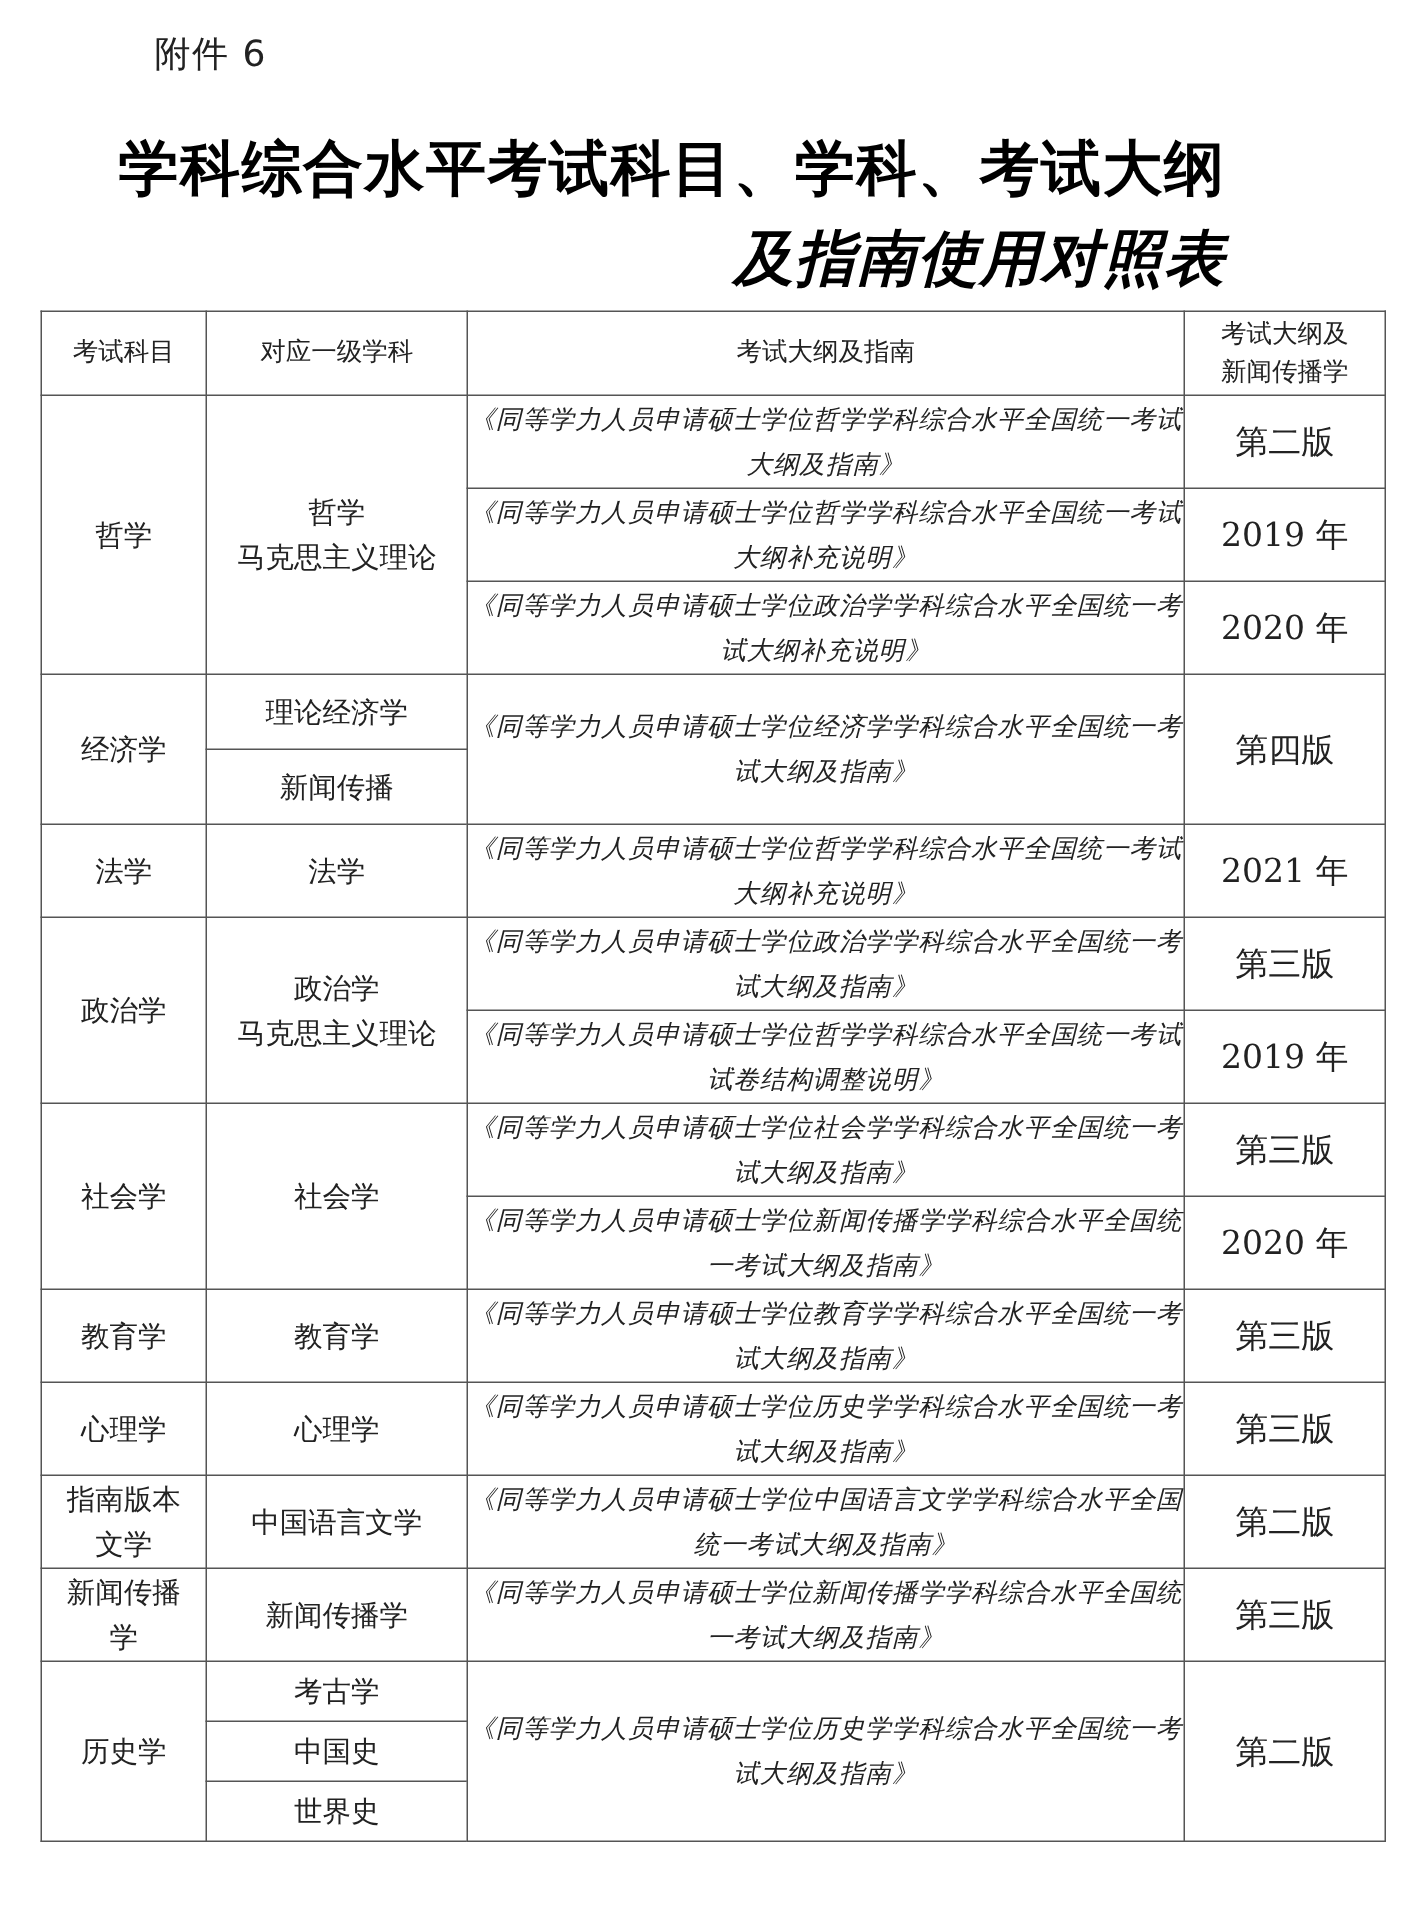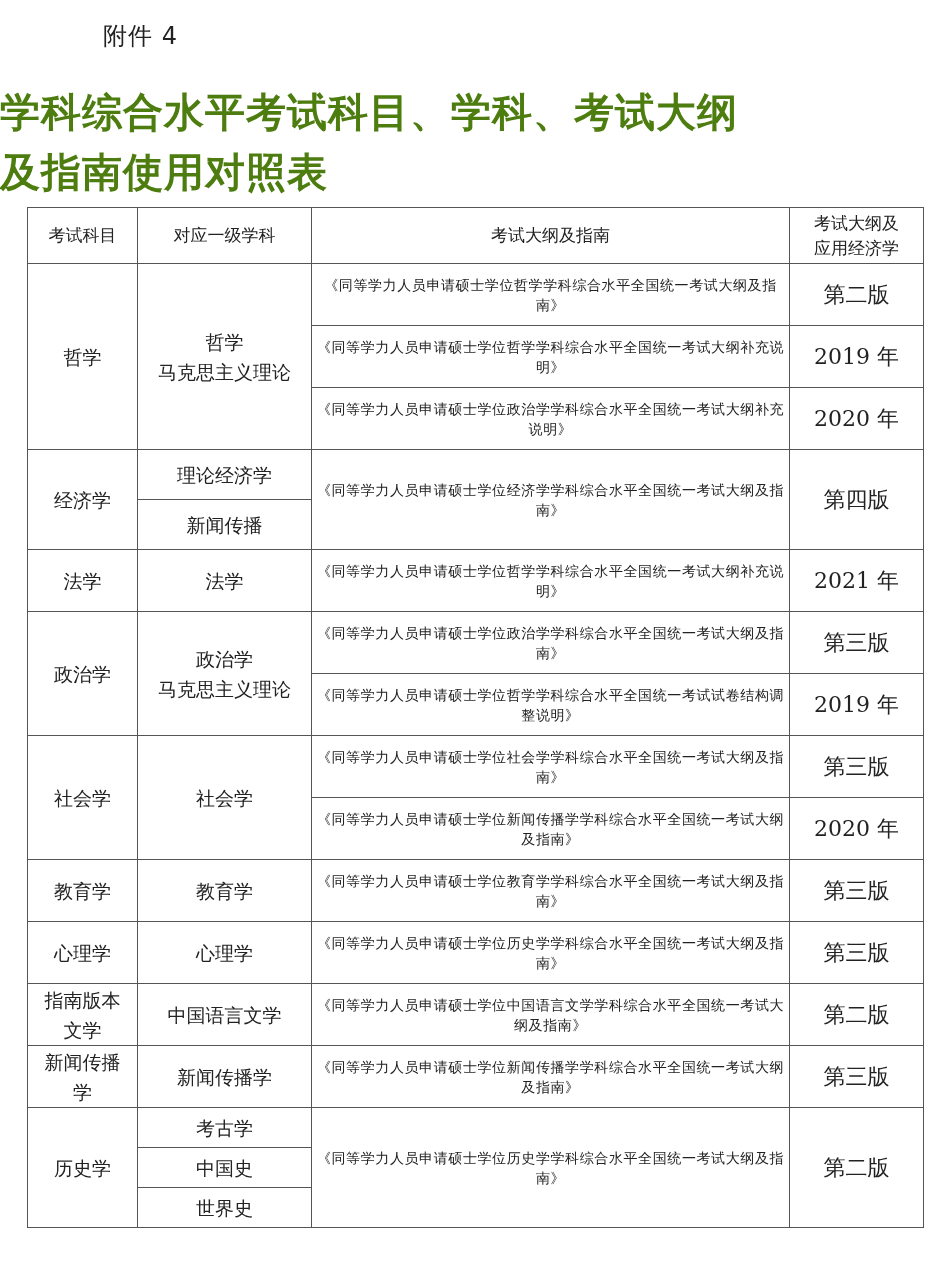--- a/index.html
+++ b/index.html
@@ -7,71 +7,71 @@
     width: 947px; height: 1275px; position: relative; overflow: hidden;
     font-family: "DejaVu Serif", "Liberation Serif", serif;
     color: #222;
   }
   .attachment {
     position: absolute; left: 103px; top: 20px;
     font-family: "DejaVu Sans", "Liberation Sans", sans-serif;
     font-size: 24px; color: #222; letter-spacing: 1px;
   }
   .title {
-    position: absolute; left: 0; width: 817px; text-align: left;
+    position: absolute; left: 0; width: 817px; text-align: right;
     font-family: "DejaVu Sans", "Liberation Sans", sans-serif;
-    font-weight: bold; font-size: 40px; color: #4d7c0f; letter-spacing: 1px;
+    font-weight: bold; font-size: 40px; color: #000000; letter-spacing: 1px;
   }
   .title.l1 { top: 85px; }
-  .title.l2 { top: 145px; }
+  .title.l2 { top: 145px; font-style: italic; }
   table.grid {
     position: absolute; left: 27px; top: 207px;
     width: 896px; border-collapse: collapse; table-layout: fixed;
   }
   table.grid td, table.grid th {
     border: 1.5px solid #555;
     text-align: center; vertical-align: middle;
     padding: 0; font-weight: normal;
   }
   table.grid th {
     font-family: "DejaVu Sans", "Liberation Sans", sans-serif;
     font-size: 17px; height: 55px; line-height: 25px; color: #222;
   }
   td.subject, td.discipline { font-size: 19px; line-height: 30px; }
   td.guide {
     text-align: left; padding-left: 6px; padding-right: 4px;
-    font-size: 14px; line-height: 20px; letter-spacing: 0.6px;
+    font-size: 17px; line-height: 30px; letter-spacing: 0.6px; font-style: italic;
   }
   td.version { font-size: 22px; }
   .r64 { height: 62px; }
   .r51 { height: 50px; }
   .r41 { height: 40px; }
   .pre { white-space: pre-line; }
 </style>
 </head>
 <body>
 
-<div class="attachment">附件 4</div>
+<div class="attachment">附件 6</div>
 <div class="title l1">学科综合水平考试科目、学科、考试大纲</div>
 <div class="title l2">及指南使用对照表</div>
 
 <table class="grid">
   <colgroup>
     <col style="width:110px">
     <col style="width:174px">
     <col style="width:478px">
     <col style="width:134px">
   </colgroup>
   <thead>
     <tr>
       <th class="pre">考试科目</th>
       <th class="pre">对应一级学科</th>
       <th class="pre">考试大纲及指南</th>
       <th class="pre">考试大纲及
-应用经济学</th>
+新闻传播学</th>
     </tr>
   </thead>
   <tbody>
 
     <tr class="r64">
       <td rowspan="3" class="subject pre">哲学</td>
       <td rowspan="3" class="discipline pre">哲学
 马克思主义理论</td>
       <td class="guide">《同等学力人员申请硕士学位哲学学科综合水平全国统一考试大纲及指南》</td>
       <td class="version">第二版</td>

